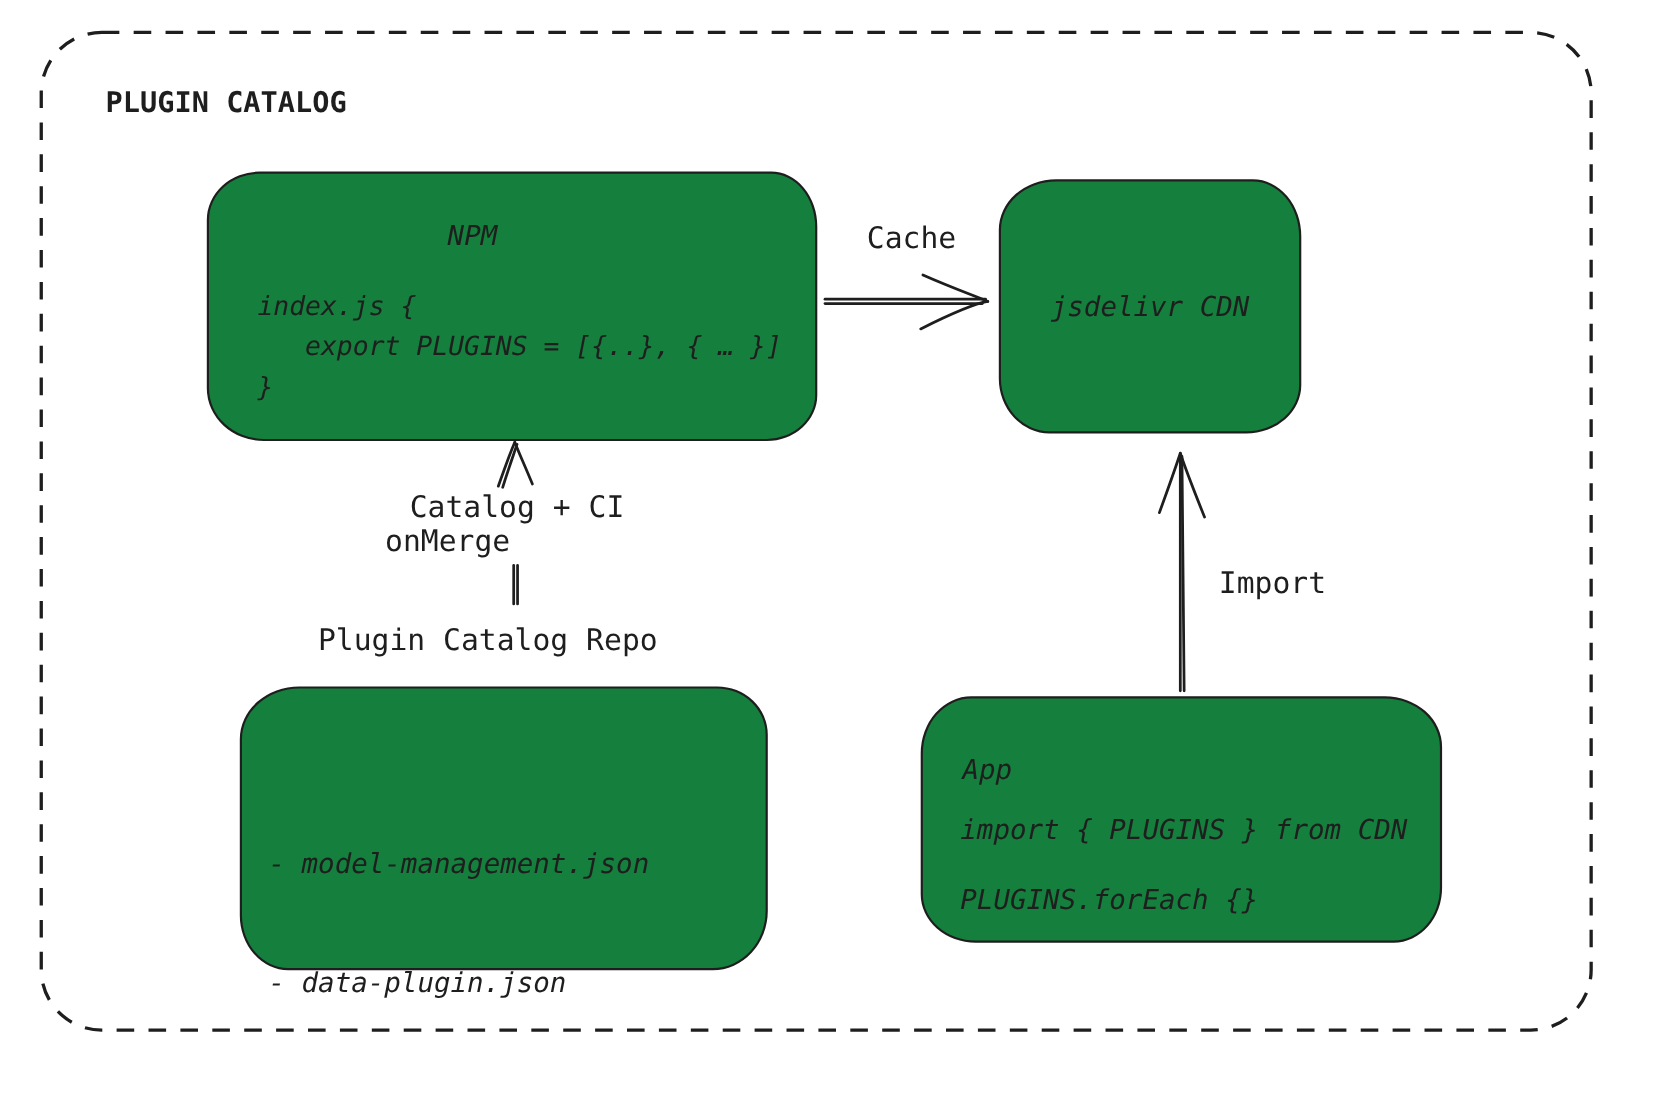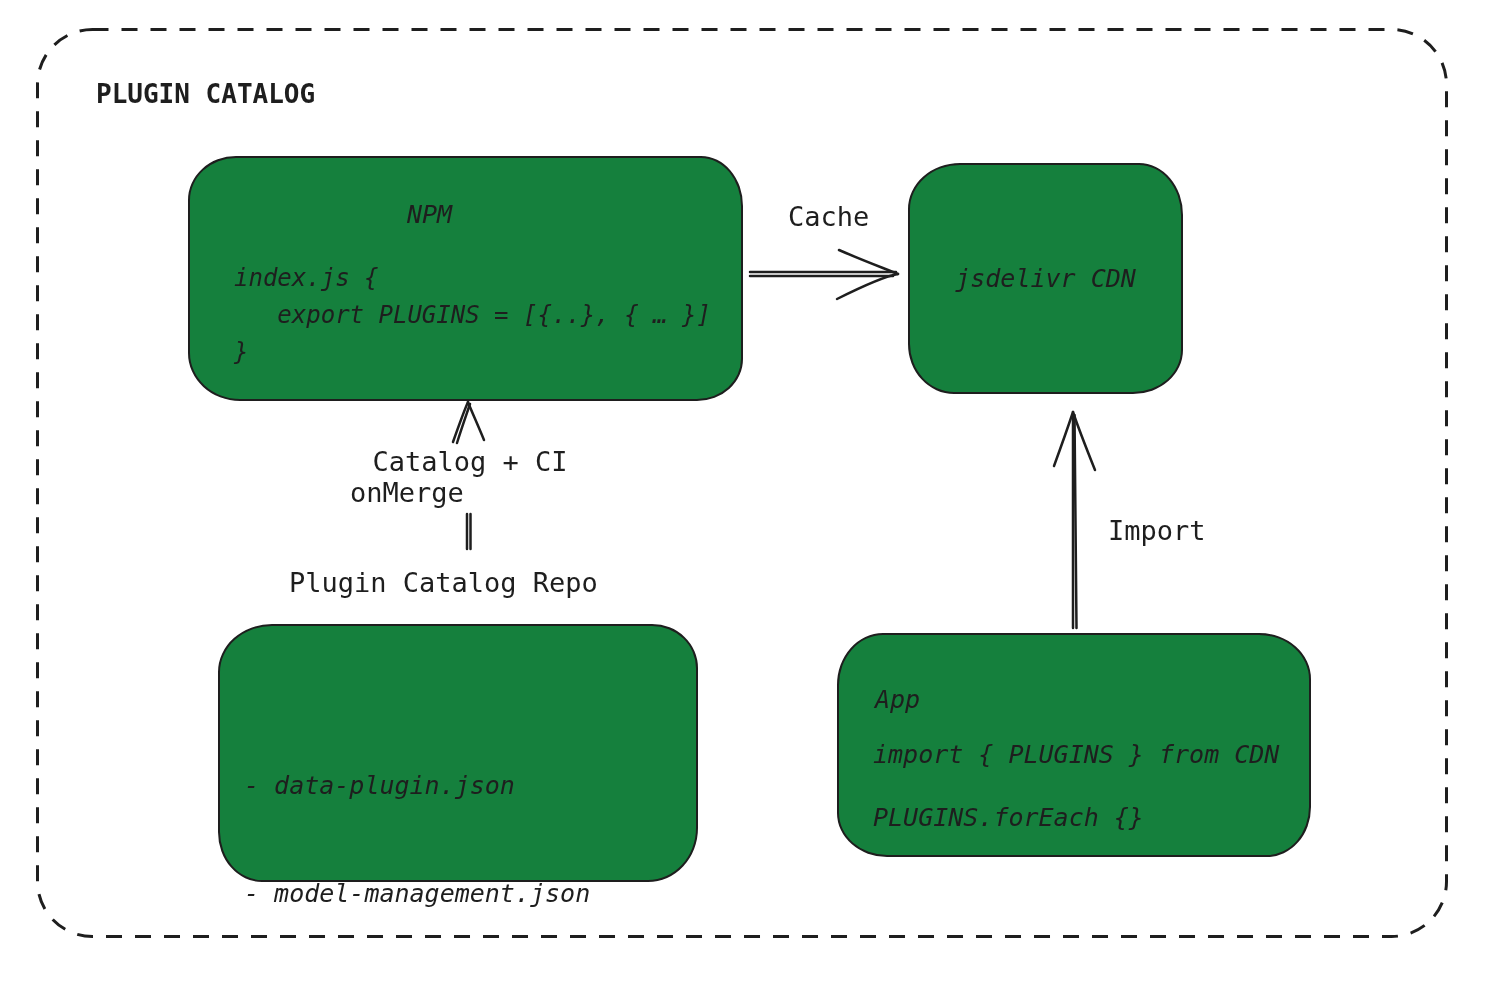--- a/index.html
+++ b/index.html
@@ -88,22 +88,22 @@
   <path d="M16 46 C21 30 26 16 29 7"></path>
   <path d="M26 117 L26 152"></path>
   <path d="M29.5 117 L29.5 152"></path>
 </svg>
 <div class="label webpack-l1">Catalog + CI</div>
 <div class="label webpack-l2">onMerge</div>
 
 <div class="label repo-label">Plugin Catalog Repo</div>
 <div class="node repo">
   <div class="repo-items">
+    <div>- model-management.json</div>
     <div>- data-plugin.json</div>
-    <div>- model-management.json</div>
     <div>…</div>
   </div>
 </div>
 
 <svg class="arrow" style="left:1040px; top:402px;" width="70" height="230" viewBox="0 0 70 230">
   <path d="M33 226 L33 13"></path>
   <path d="M36.5 226 L34.5 13"></path>
   <path d="M14 64 C22 42 29 22 33 10"></path>
   <path d="M55 68 C45 43 37 22 33 10"></path>
 </svg>

